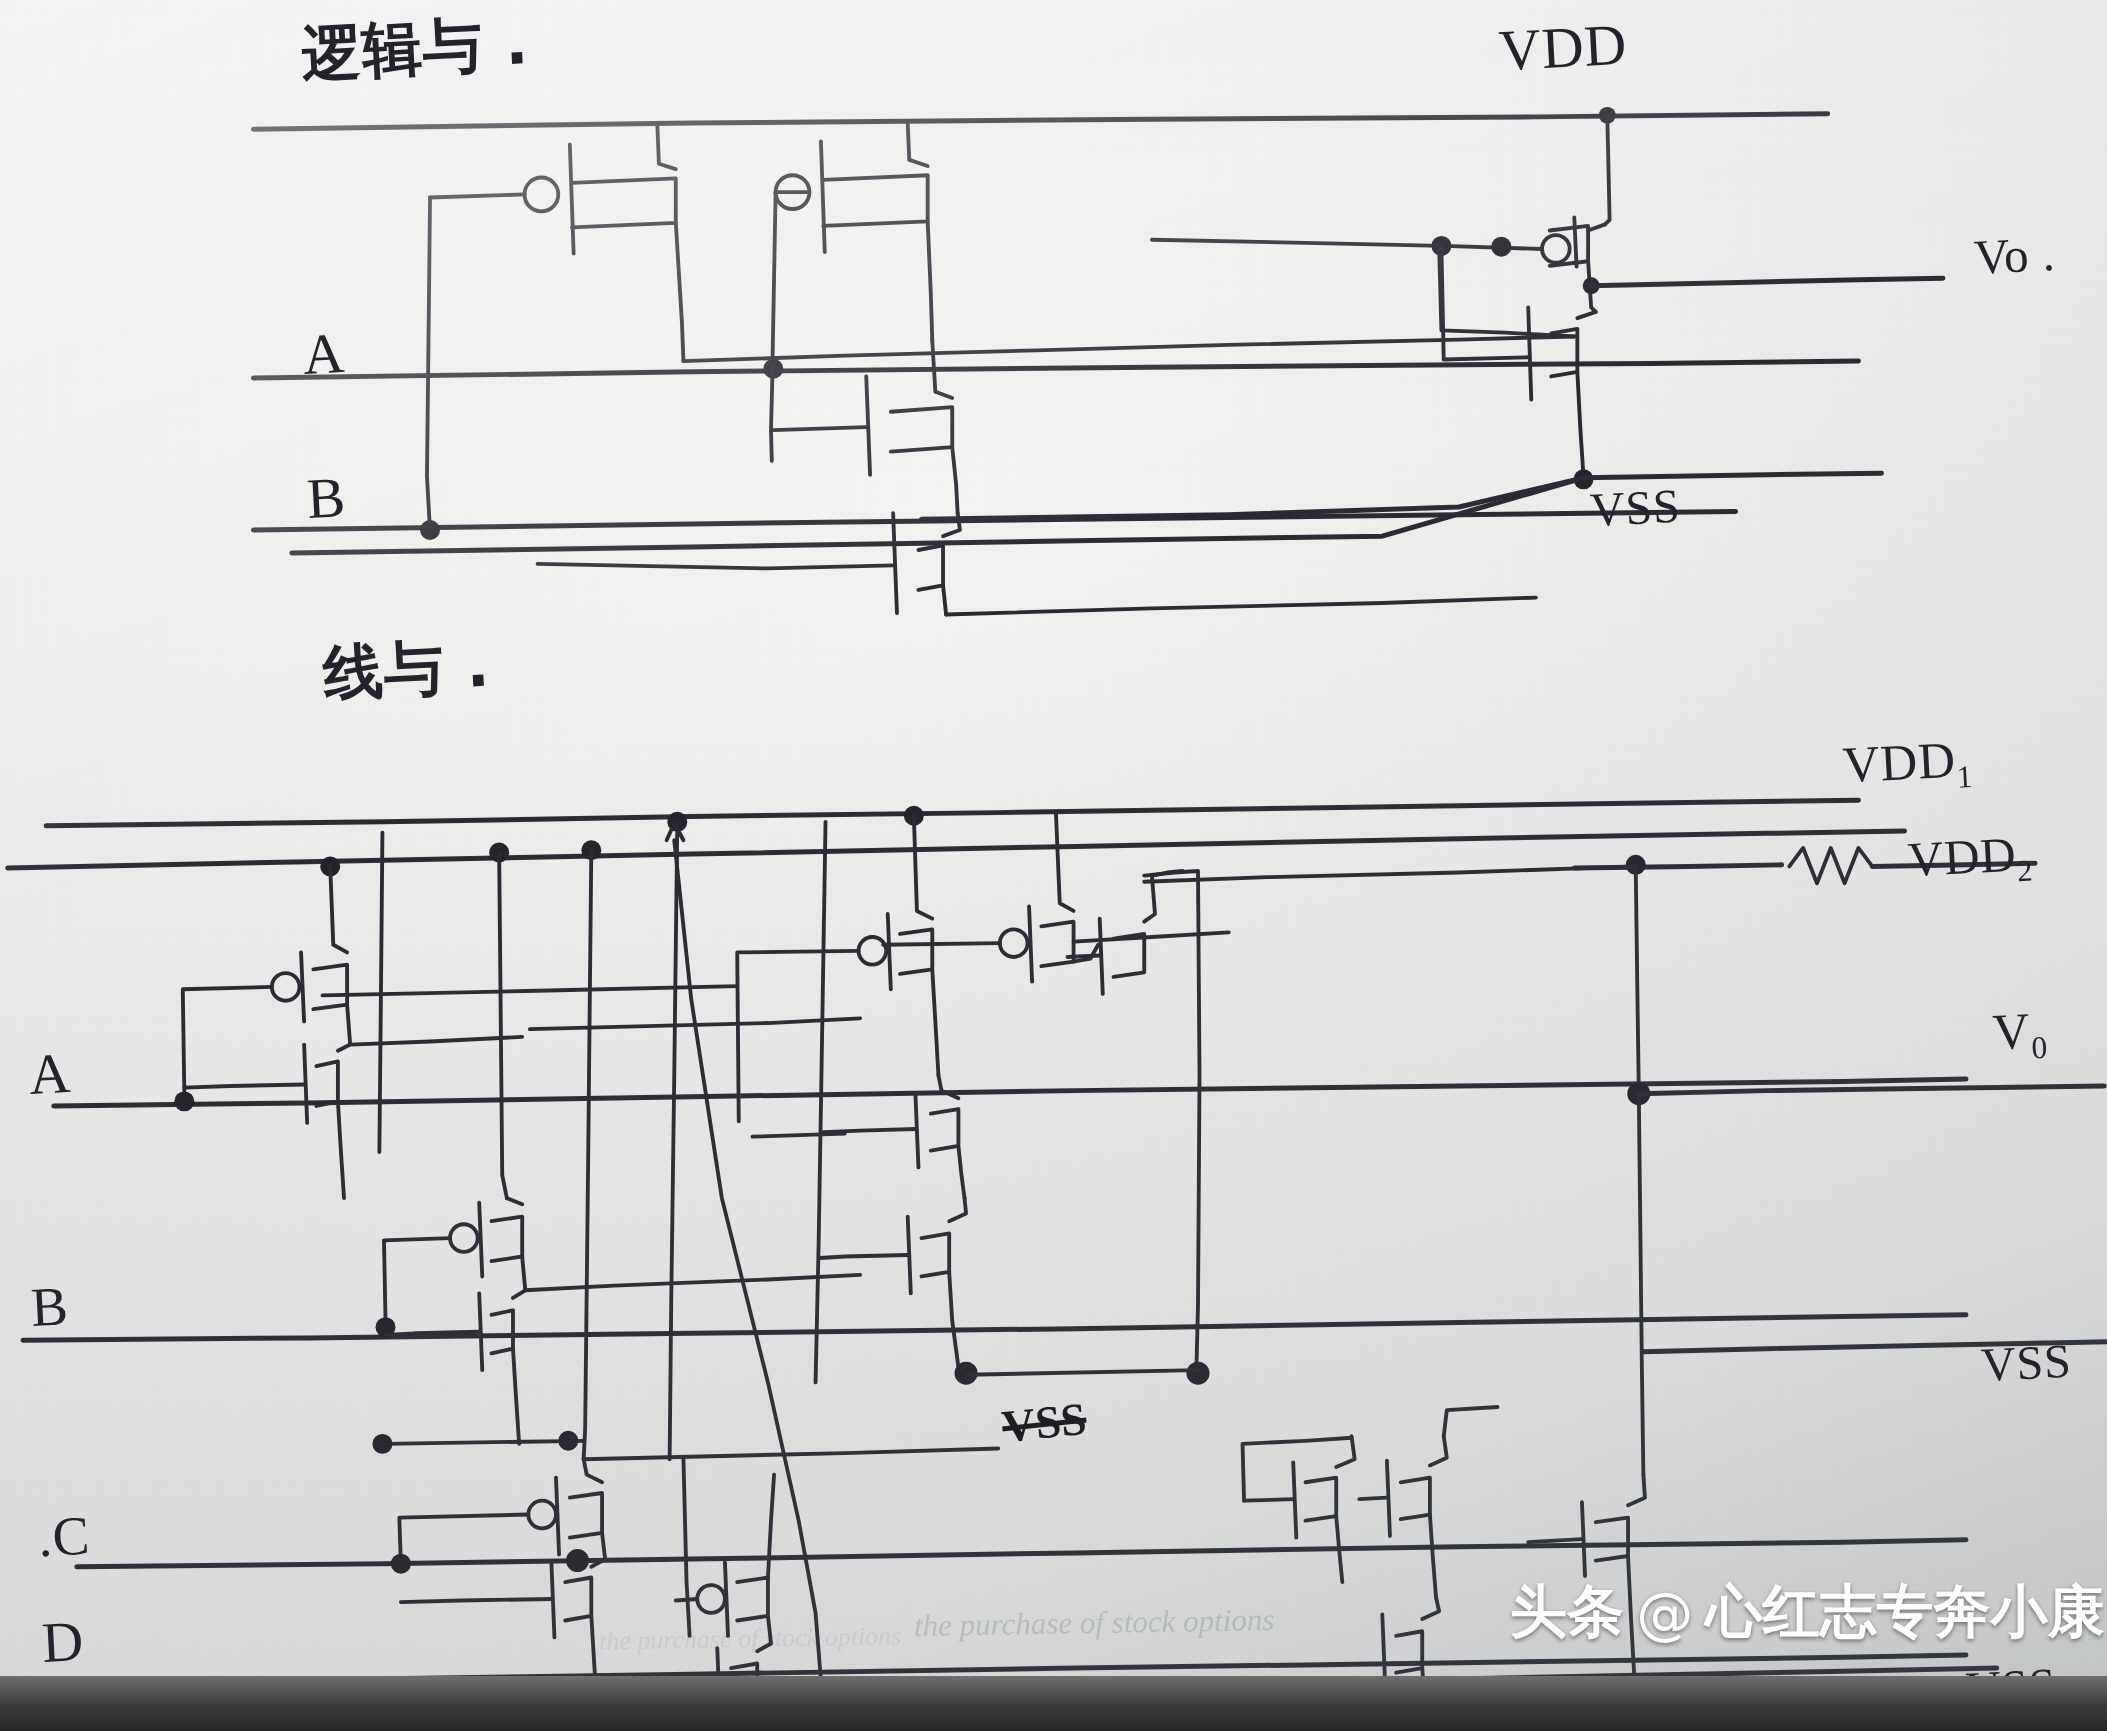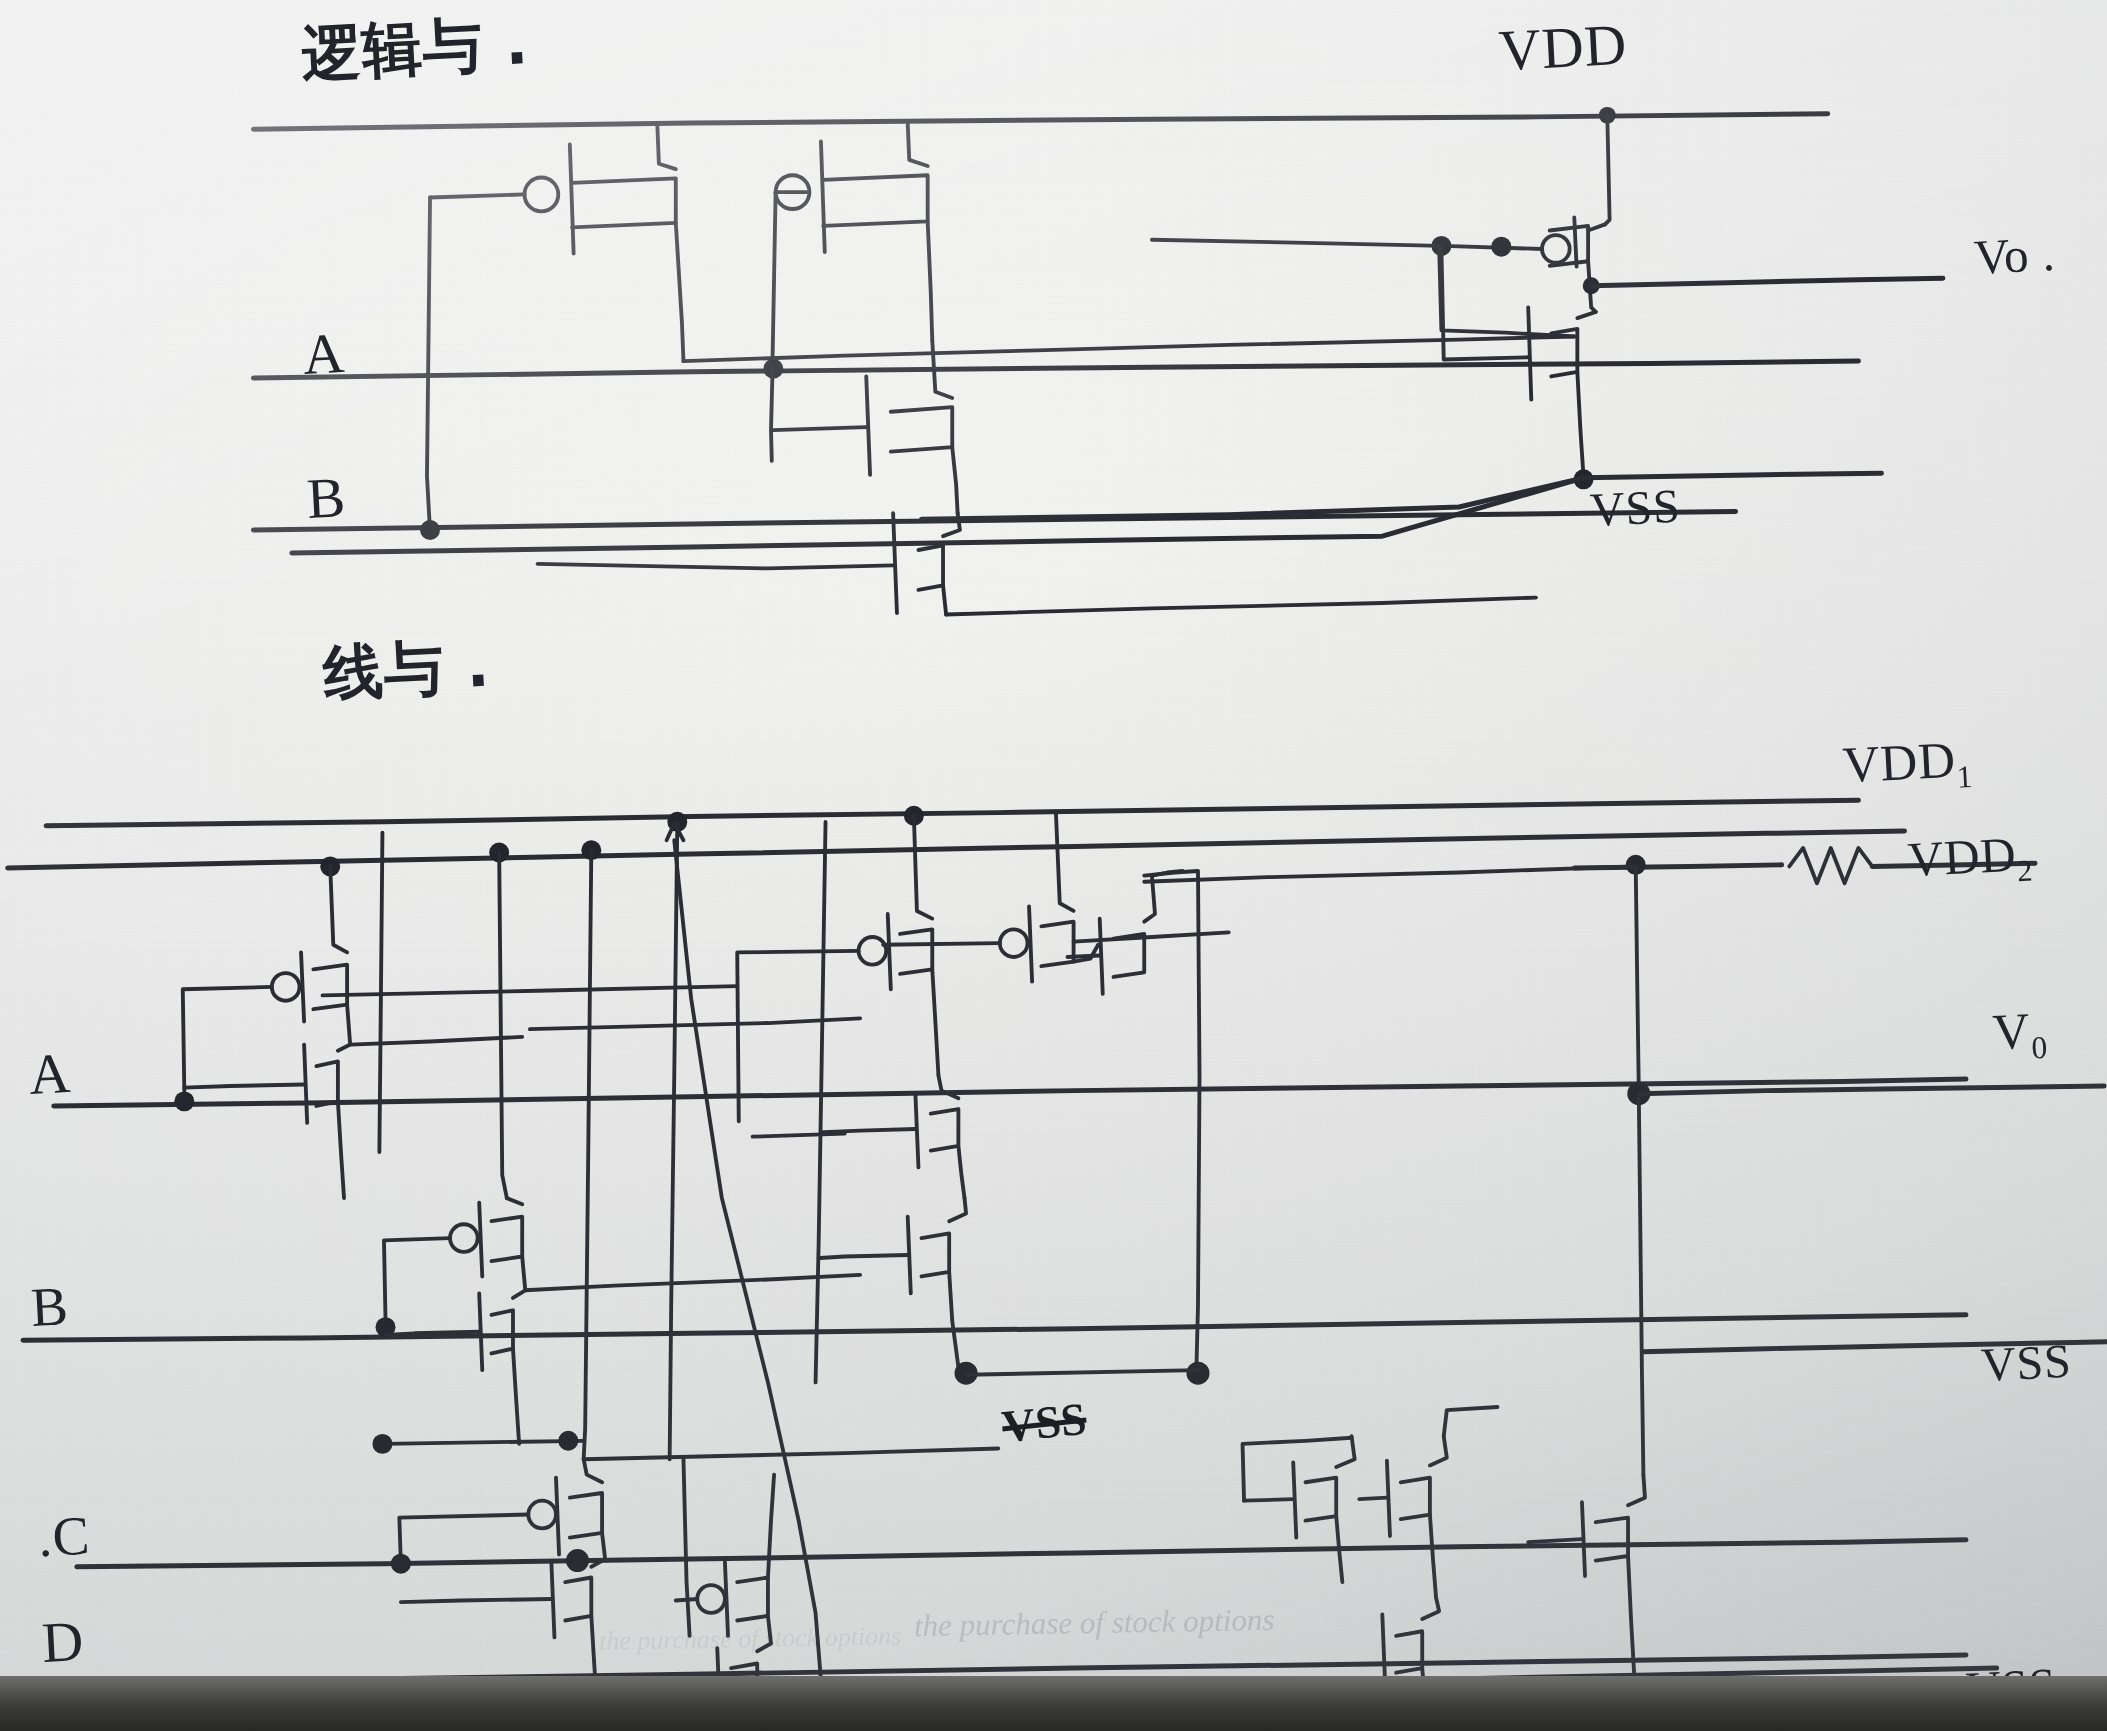--- a/index.html
+++ b/index.html
@@ -402,17 +402,22 @@
               text-decoration-color:#1d1e24;">VSS</div>
 
   <div class="hand-label skew" style="left:29px; top:1041px; font-size:57px;">A</div>
 
   <div class="hand-label skew" style="left:31px; top:1275px; font-size:55px;">B</div>
 
   <div class="hand-label skew" style="left:38px; top:1505px; font-size:55px;">.C</div>
 
   <div class="hand-label skew" style="left:42px; top:1609px; font-size:57px;">D</div>
 
+  <div id="watermark">
+    <span>头条</span>
+    <span class="wm-at">@</span>
+    <span>心红志专奔小康</span>
+  </div>
 
   <div id="bottom-shadow"></div>
 
 </div>
 
 
 </body></html>

